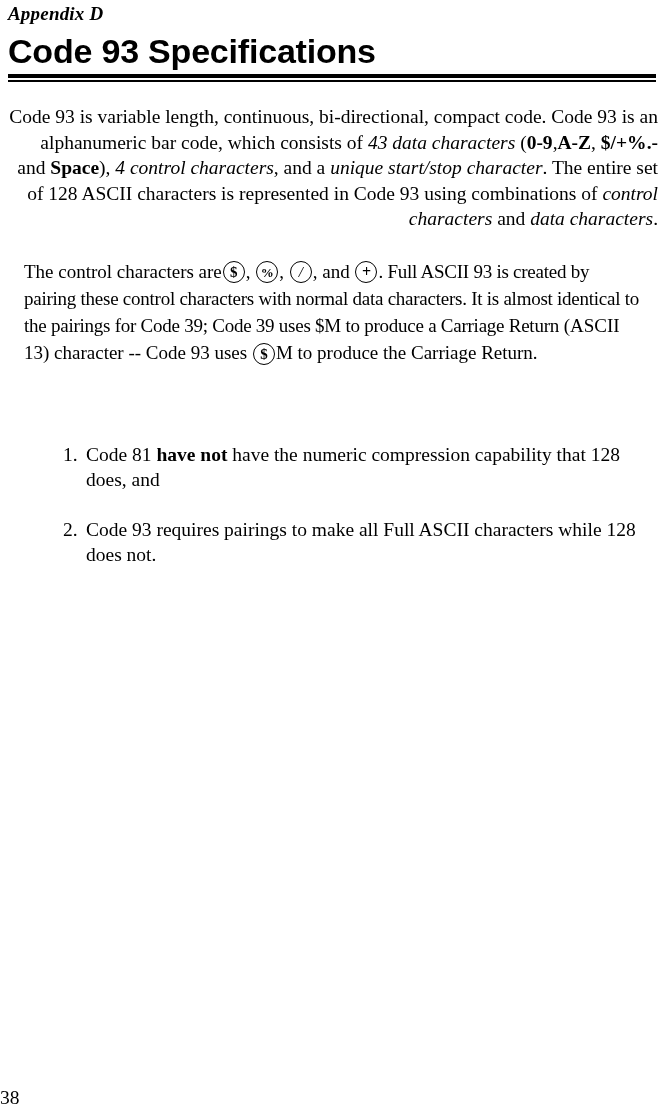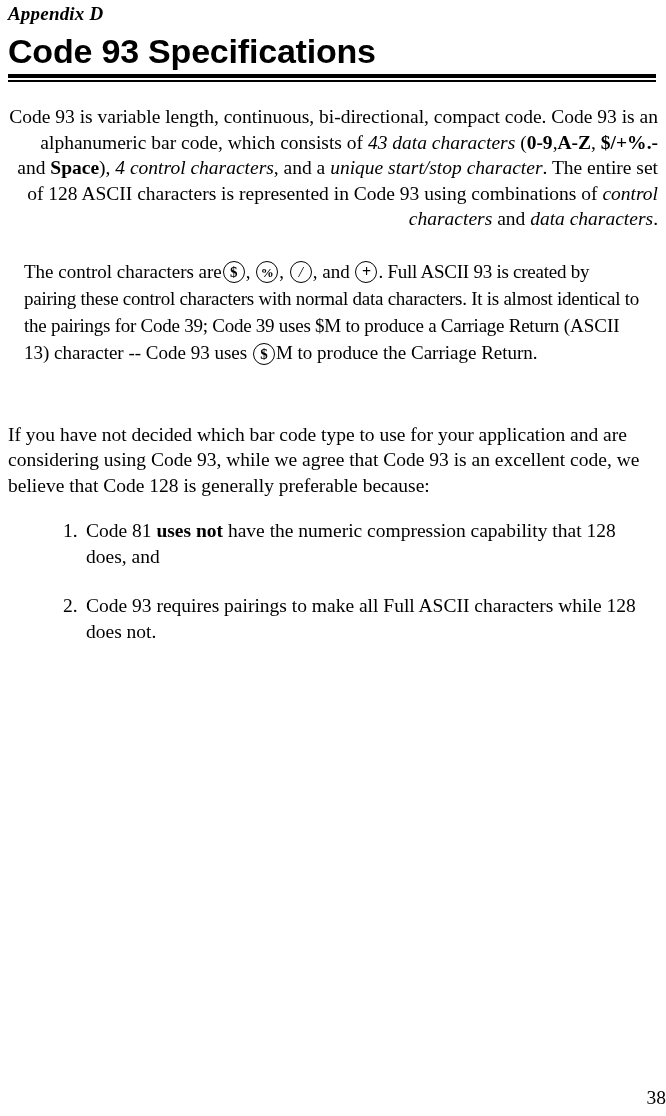--- a/index.html
+++ b/index.html
@@ -144,21 +144,21 @@
     text-align: left;
   }
   .li-gap { height: 24px; }
 
   
   .page-number {
     position: absolute;
     left: 0;
     top: 1086px;
     width: 666px;
-    text-align: right;
+    text-align: left;
     font-size: 19.5px;
     line-height: 24px;
   }
 </style>
 </head>
 <body>
 
 <div class="page">
   <div class="content">
 
@@ -176,27 +176,26 @@
 
     <div class="spacer-small"></div>
 
     <p class="para-ctrl"><span>The control characters are</span><span class="circ dollar">$</span><span>,</span> <span class="circ percent">%</span><span>,</span> <span class="circ slash">/</span><span>, and</span> <span class="circ plus">+</span><span class="tight">.  Full ASCII 93 is created by pairing these control characters with normal data characters.  It is almost identical to the pairings for Code 39; Code 39 uses $M to produce a Carriage Return</span> <span>(ASCII 13) character -- Code 93 uses</span> <span class="circ dollar inline-mid">$</span><span>M to produce the Carriage Return.</span></p>
 
     <div class="spacer-line"></div>
 
 
     <div class="spacer-line"></div>
 
-    <p class="para">If you have not decided which bar code type to use for your application and are considering using Code 93, while we agree that Code 93 is an excellent code, we believe that Code 128 is generally preferable because:</p>
 
     <div class="spacer-line"></div>
 
     <ol class="numlist">
       <li>
-        <span class="marker">1.</span><span>Code 81 </span><b>uses not</b><span> have the numeric compression capability that 128 does, and</span>
+        <span class="marker">1.</span><span>Code 81 </span><b>have not</b><span> have the numeric compression capability that 128 does, and</span>
       </li>
       <div class="li-gap"></div>
       <li>
         <span class="marker">2.</span><span>Code 93 requires pairings to make all Full ASCII characters while 128 does not.</span><b></b><span></span>
       </li>
     </ol>
 
   </div>
 
   <div class="page-number">38</div>

